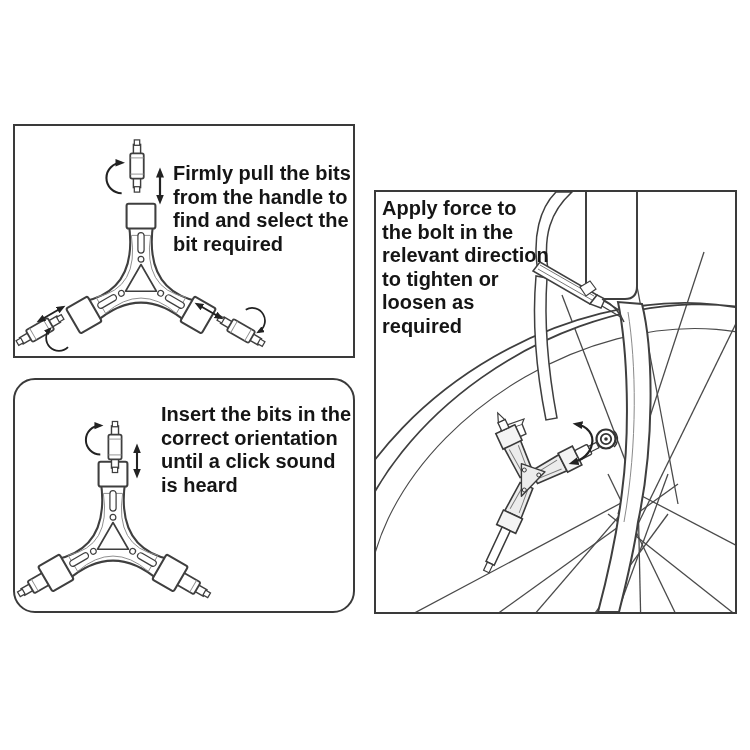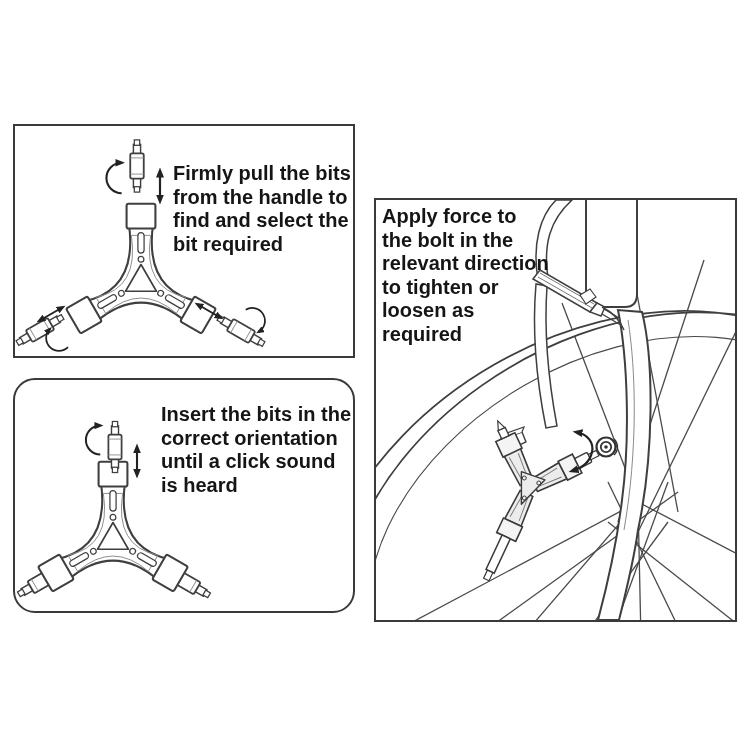--- a/index.html
+++ b/index.html
@@ -1,21 +1,21 @@
 <!DOCTYPE html>
 <html><head>
 <meta charset="utf-8">
 <style>
   html,body{margin:0;padding:0;background:#fff;}
   #canvas{position:relative;width:750px;height:750px;background:#fff;overflow:hidden;
           font-family:"Liberation Sans", sans-serif;}
   .panel{position:absolute;border:2px solid #3a3a3a;background:#fff;box-sizing:border-box;}
   #panel-pull{left:13px;top:124px;width:342px;height:234px;}
   #panel-insert{left:13px;top:378px;width:342px;height:235px;border-radius:22px;}
-  #panel-apply{left:374px;top:190px;width:363px;height:424px;margin-top:8px;}
+  #panel-apply{left:374px;top:190px;width:363px;height:424px;}
   .inst{position:absolute;font-weight:bold;font-size:20px;line-height:23.5px;color:#151515;
         white-space:pre;letter-spacing:0px;}
   #panel-pull .inst{left:158px;top:9px;margin-top:27px;}
   #panel-insert .inst{left:146px;top:23px;}
   #panel-apply .inst{left:6px;top:5px;}
   svg.art{position:absolute;left:0;top:0;}
   .ln{stroke:#3f3f3f;fill:none;}
 </style>
 </head>
 <body>

